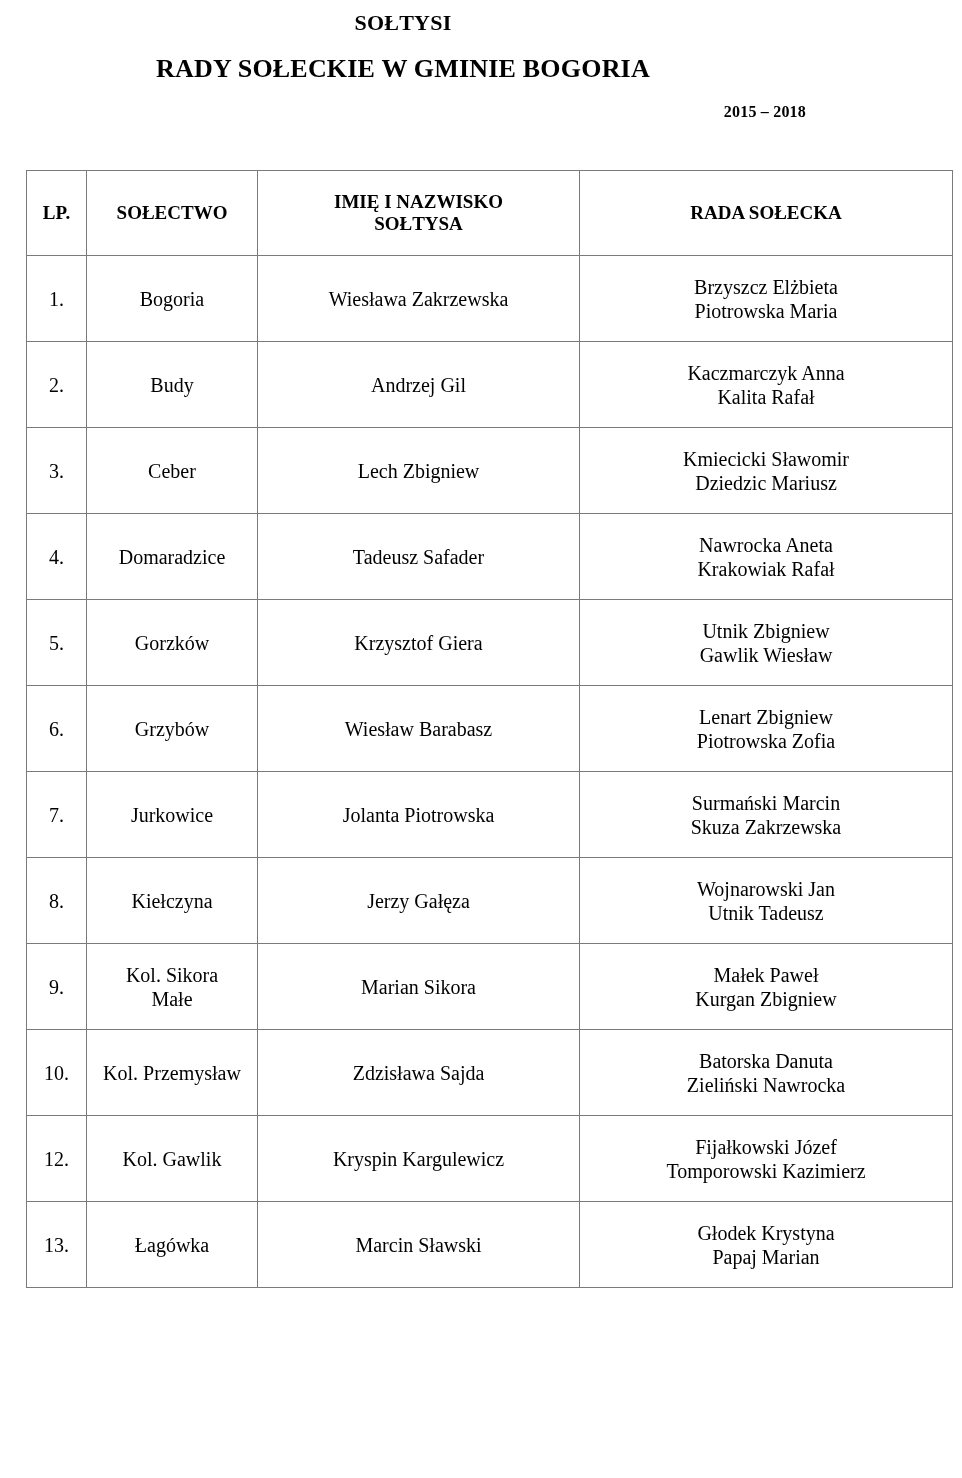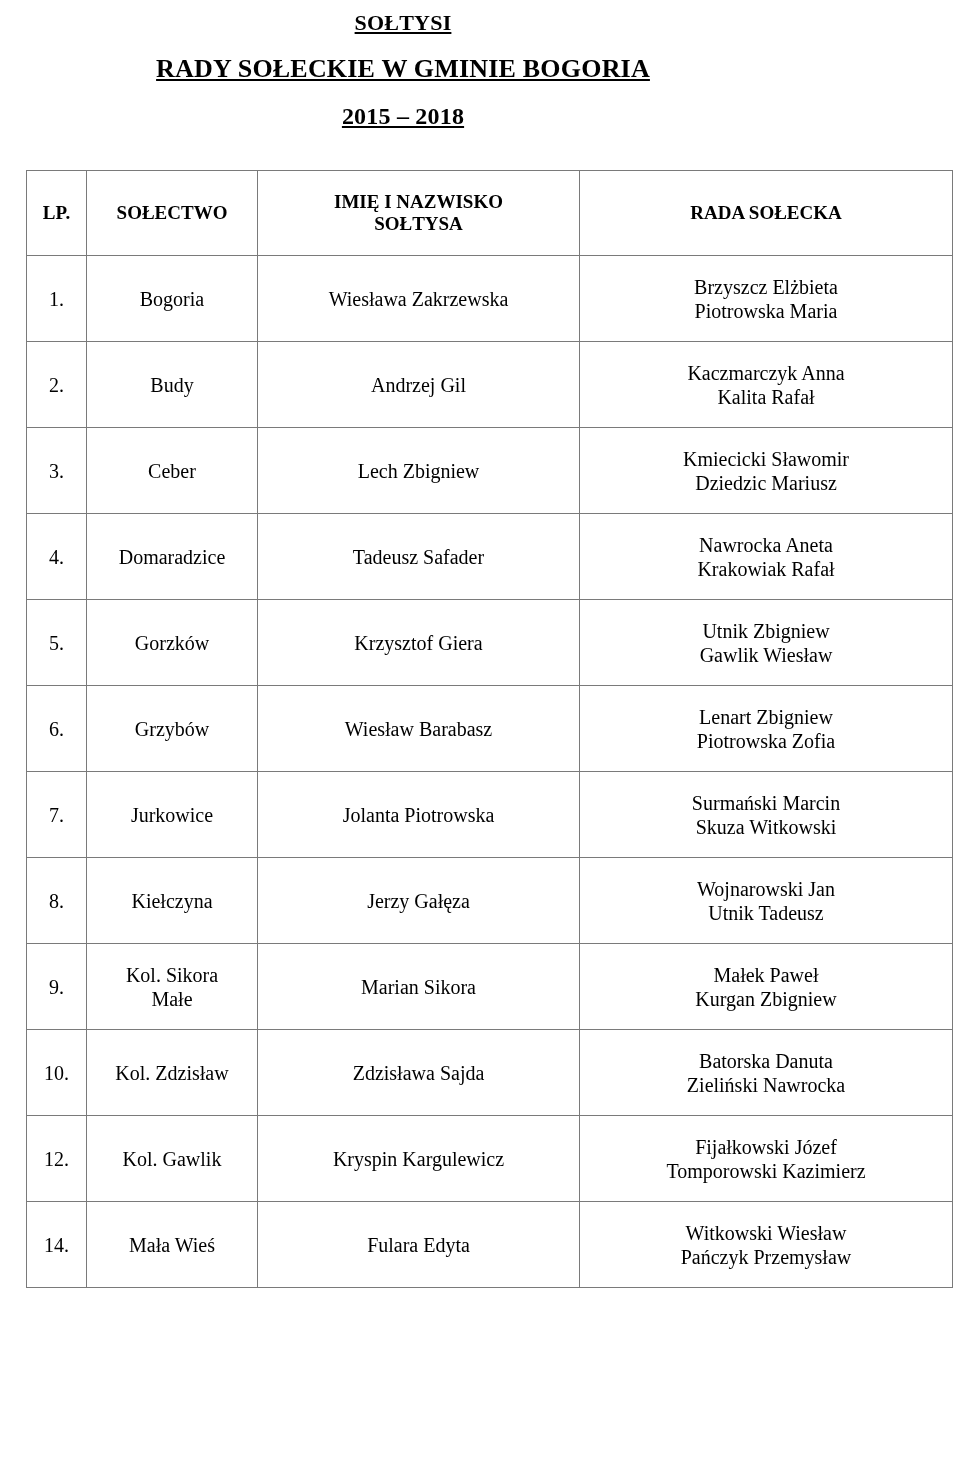--- a/index.html
+++ b/index.html
@@ -13,21 +13,20 @@
     height: 1478px;
     font-family: "Liberation Serif", "DejaVu Serif", serif;
     color: #000000;
     overflow: hidden;
   }
   .page {
     position: relative;
     width: 806px;
     height: 1478px;
     box-sizing: border-box;
-    text-decoration: underline;
   }
 
   
   .title-block {
     padding-top: 12px;
     text-align: center;
   }
   .title-line {
     font-weight: bold;
     letter-spacing: 0.2px;
@@ -35,22 +34,23 @@
   }
   .title-line-1 {
     font-size: 22px;
     margin-bottom: 22px;
   }
   .title-line-2 {
     font-size: 26px;
     margin-bottom: 22px;
   }
   .title-line-3 {
-    font-size: 24px;
+    font-size: 16px;
     margin-bottom: 16px;
+    text-align: right;
   }
 
   
   .table-wrap {
     position: absolute;
     left: 26px;
     top: 170px;
     width: 926px;
   }
   table.soltysi {
@@ -188,21 +188,21 @@
             </td>
           </tr>
           <tr>
             <td class="cell-lp">7.</td>
             <td class="cell-sol">
               <span class="line">Jurkowice</span>
             </td>
             <td class="cell-soltys">Jolanta Piotrowska</td>
             <td class="cell-rada">
               <span class="line">Surmański Marcin</span>
-              <span class="line">Skuza Witkowski</span>
+              <span class="line">Skuza Zakrzewska</span>
             </td>
           </tr>
           <tr>
             <td class="cell-lp">8.</td>
             <td class="cell-sol">
               <span class="line">Kiełczyna</span>
             </td>
             <td class="cell-soltys">Jerzy Gałęza</td>
             <td class="cell-rada">
               <span class="line">Wojnarowski Jan</span>
@@ -217,47 +217,47 @@
             </td>
             <td class="cell-soltys">Marian Sikora</td>
             <td class="cell-rada">
               <span class="line">Małek Paweł</span>
               <span class="line">Kurgan Zbigniew</span>
             </td>
           </tr>
           <tr>
             <td class="cell-lp">10.</td>
             <td class="cell-sol">
-              <span class="line">Kol. Zdzisław</span>
+              <span class="line">Kol. Przemysław</span>
             </td>
             <td class="cell-soltys">Zdzisława Sajda</td>
             <td class="cell-rada">
               <span class="line">Batorska Danuta</span>
               <span class="line">Zieliński Nawrocka</span>
             </td>
           </tr>
           <tr>
             <td class="cell-lp">12.</td>
             <td class="cell-sol">
               <span class="line">Kol. Gawlik</span>
             </td>
             <td class="cell-soltys">Kryspin Kargulewicz</td>
             <td class="cell-rada">
               <span class="line">Fijałkowski Józef</span>
               <span class="line">Tomporowski Kazimierz</span>
             </td>
           </tr>
           <tr>
-            <td class="cell-lp">14.</td>
-            <td class="cell-sol">
-              <span class="line">Mała Wieś</span>
-            </td>
-            <td class="cell-soltys">Fulara Edyta</td>
-            <td class="cell-rada">
-              <span class="line">Witkowski Wiesław</span>
-              <span class="line">Pańczyk Przemysław</span>
+            <td class="cell-lp">13.</td>
+            <td class="cell-sol">
+              <span class="line">Łagówka</span>
+            </td>
+            <td class="cell-soltys">Marcin Sławski</td>
+            <td class="cell-rada">
+              <span class="line">Głodek Krystyna</span>
+              <span class="line">Papaj Marian</span>
             </td>
           </tr>
         </tbody>
     </table>
   </div>
 
 </div>
 
 </body></html>

